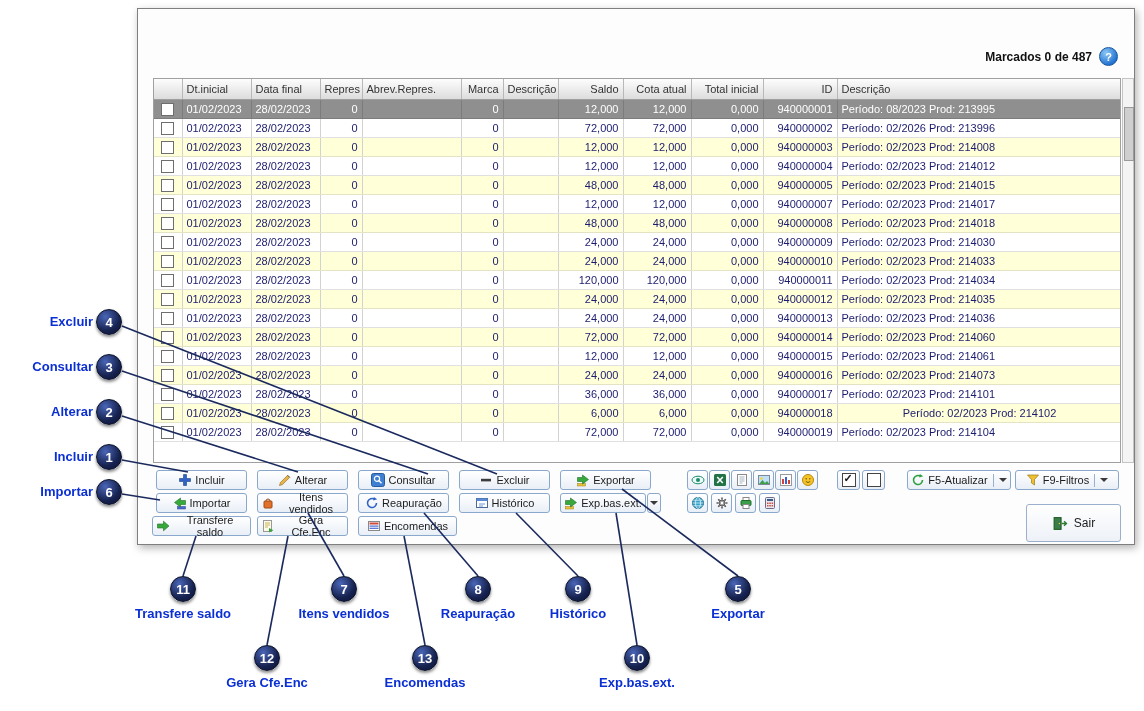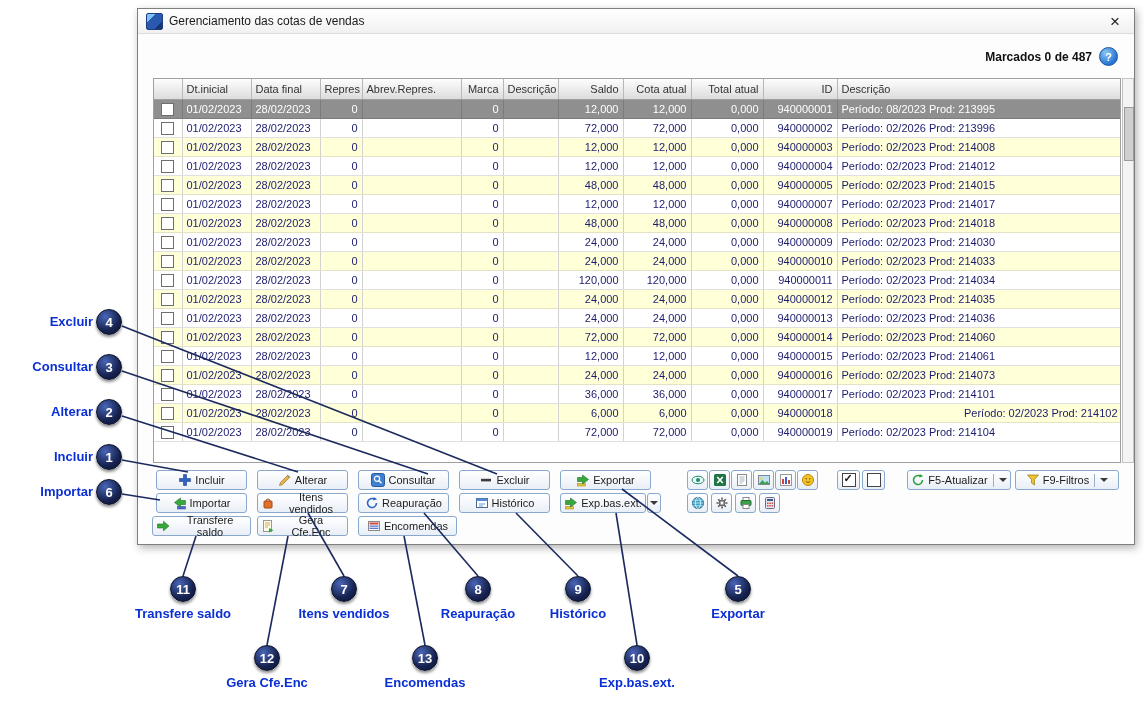--- a/index.html
+++ b/index.html
@@ -69,45 +69,40 @@
   .ann-label.left{text-align:right;}
   .ann-label.bottom{text-align:center;}
 </style>
 </head>
 <body>
 
 <div class="canvas">
 
   <div class="window">
 
-    <div class="titlebar">
-      <span class="app-icon"></span>
-      <span class="title">Gerenciamento das cotas de vendas</span>
-      <span class="close">×</span>
-    </div>
 
     <div class="marcados-row">
       <span class="marcados">Marcados 0 de 487</span>
       <span class="help-icon">?</span>
     </div>
 
     <div class="grid">
       <table>
         <thead>
             <tr>
               <th style="width: 28px; text-align: center;"></th>
               <th style="width: 69px; text-align: left;">Dt.inicial</th>
               <th style="width: 69px; text-align: left;">Data final</th>
               <th style="width: 42px; text-align: right;">Repres</th>
               <th style="width: 99px; text-align: left;">Abrev.Repres.</th>
               <th style="width: 42px; text-align: right;">Marca</th>
               <th style="width: 55px; text-align: left;">Descrição</th>
               <th style="width: 65px; text-align: right;">Saldo</th>
               <th style="width: 68px; text-align: right;">Cota atual</th>
-              <th style="width: 72px; text-align: right;">Total atual</th>
+              <th style="width: 72px; text-align: right;">Total inicial</th>
               <th style="width: 74px; text-align: right;">ID</th>
               <th style="width: 285px; text-align: left;">Descrição</th>
             </tr>
           </thead>
         <tbody>
             <tr class="sel">
               <td style="text-align: center;"><span class="cb"></span></td>
               <td style="text-align: left;">01/02/2023</td>
               <td style="text-align: left;">28/02/2023</td>
               <td style="text-align: right;">0</td>
@@ -335,21 +330,21 @@
               <td style="text-align: left;">01/02/2023</td>
               <td style="text-align: left;">28/02/2023</td>
               <td style="text-align: right;">0</td>
               <td style="text-align: left;"></td>
               <td style="text-align: right;">0</td>
               <td style="text-align: left;"></td>
               <td style="text-align: right;">6,000</td>
               <td style="text-align: right;">6,000</td>
               <td style="text-align: right;">0,000</td>
               <td style="text-align: right;">940000018</td>
-              <td style="text-align: right;">Período: 02/2023 Prod: 214102</td>
+              <td style="text-align: center;">Período: 02/2023 Prod: 214102</td>
             </tr>
             <tr class="">
               <td style="text-align: center;"><span class="cb"></span></td>
               <td style="text-align: left;">01/02/2023</td>
               <td style="text-align: left;">28/02/2023</td>
               <td style="text-align: right;">0</td>
               <td style="text-align: left;"></td>
               <td style="text-align: right;">0</td>
               <td style="text-align: left;"></td>
               <td style="text-align: right;">72,000</td>
@@ -560,20 +555,28 @@
     <button class="btn" style="left:220px;top:507px;width:99px">
       <svg class="ic" viewBox="0 0 14 14">
           <rect x="1.5" y="2.5" width="11" height="9" fill="#fff" stroke="#888"></rect>
           <rect x="2.5" y="3.5" width="9" height="2" fill="#d24a3a"></rect>
           <rect x="2.5" y="6.5" width="9" height="1.2" fill="#4a6ad2"></rect>
           <rect x="2.5" y="8.7" width="9" height="1.2" fill="#4a6ad2"></rect>
         </svg>
       <span>Encomendas</span>
     </button>
 
+    <button class="sair">
+      <svg class="ic" viewBox="0 0 15 14" style="width:16px;height:15px">
+          <rect x="2" y="1.5" width="6.5" height="11" fill="#3a7d4a" stroke="#1a5a1e"></rect>
+          <circle cx="7" cy="7" r=".7" fill="#f5d327"></circle>
+          <path d="M9 7h4.3M11.3 4.8L13.6 7l-2.3 2.2" stroke="#2e7d32" stroke-width="1.3" fill="none"></path>
+        </svg>
+      <span>Sair</span>
+    </button>
 
   </div>
 
   <svg class="lines">
       <line x1="122" y1="460" x2="188" y2="472" class="ann-line"></line>
       <line x1="122" y1="416" x2="298" y2="472" class="ann-line"></line>
       <line x1="122" y1="371" x2="428" y2="474" class="ann-line"></line>
       <line x1="122" y1="326" x2="497" y2="474" class="ann-line"></line>
       <line x1="738" y1="576" x2="622" y2="489" class="ann-line"></line>
       <line x1="122" y1="494" x2="160" y2="500" class="ann-line"></line>

